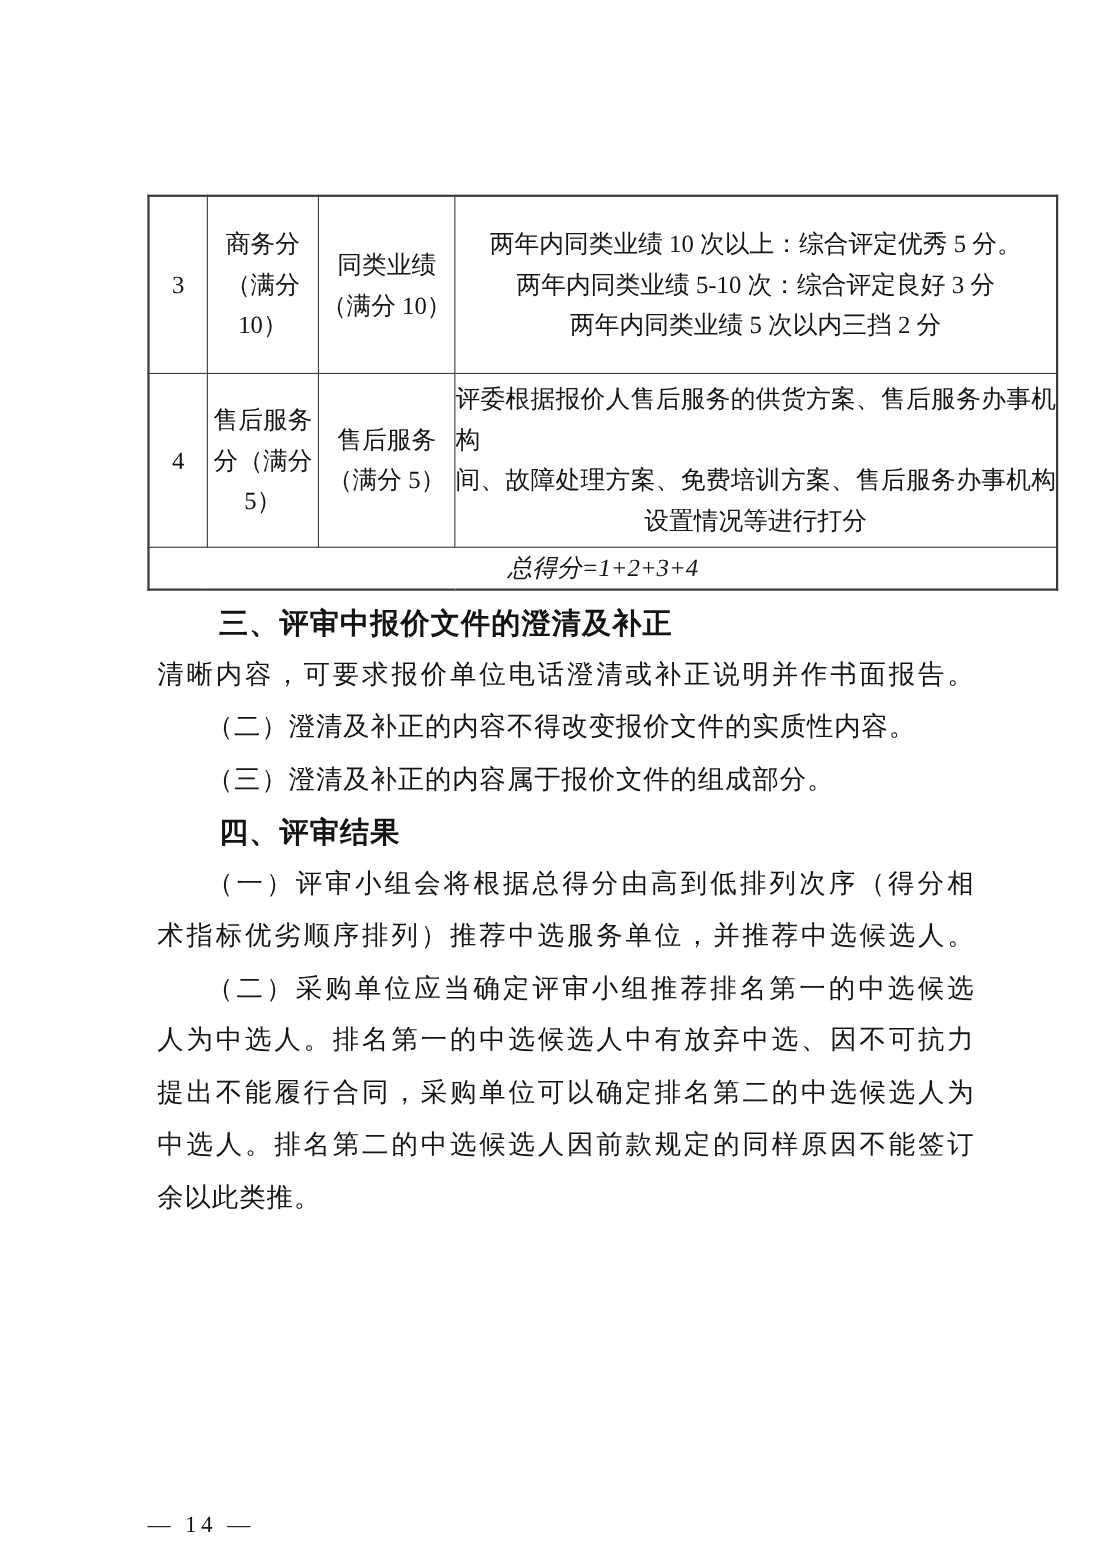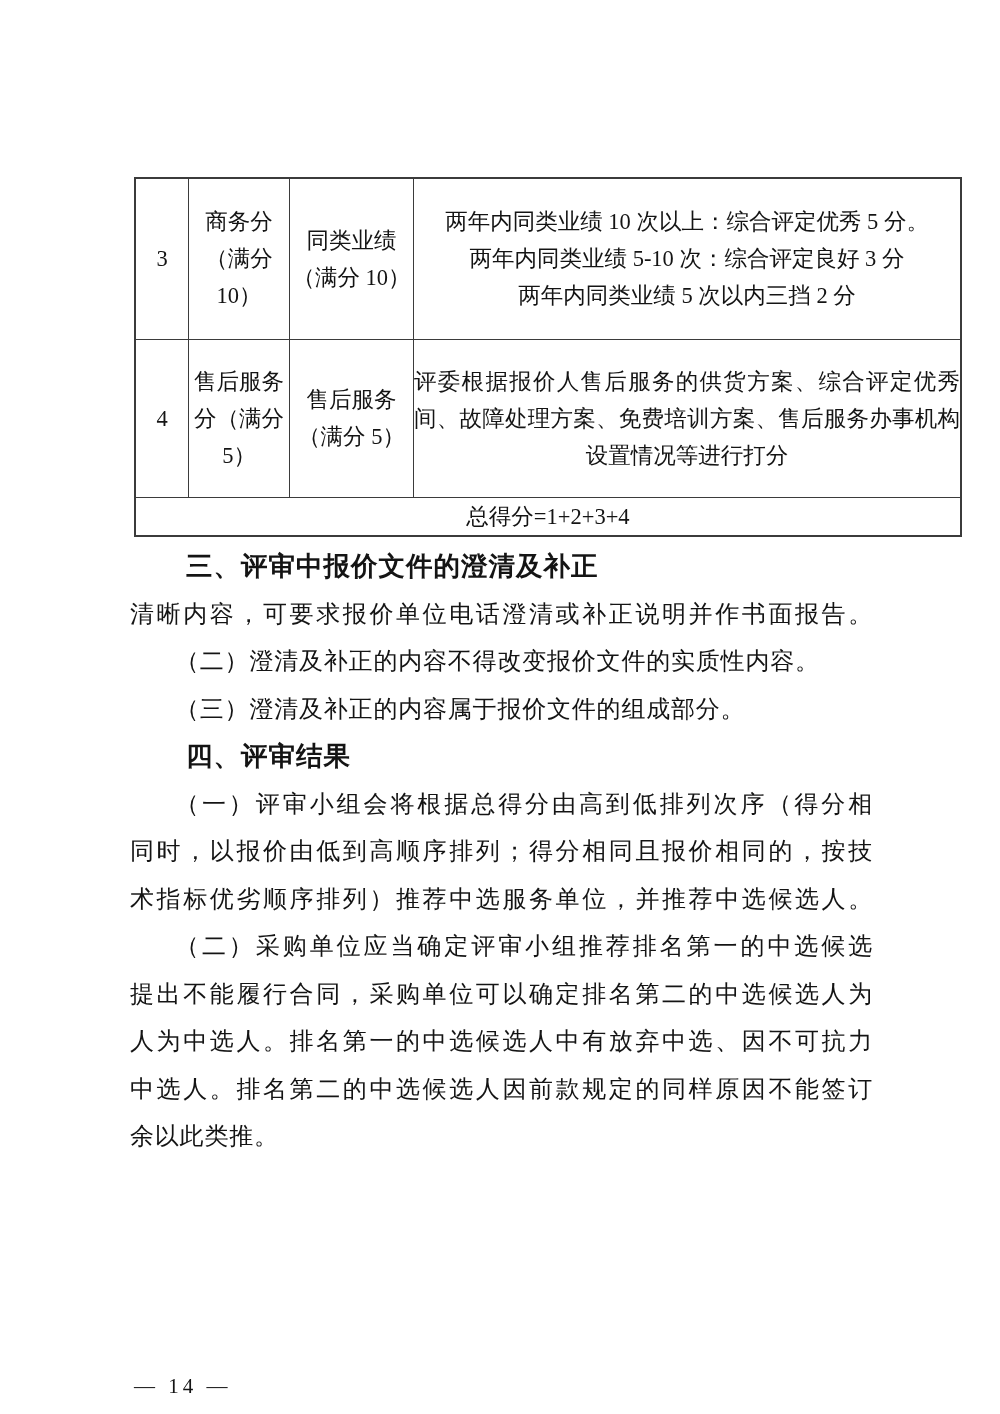--- a/index.html
+++ b/index.html
@@ -25,30 +25,30 @@
     padding:0;vertical-align:middle;text-align:center;
     overflow:hidden;
   }
   td.col-num{width:52px;}
   td.col-cat{width:100px;}
   td.col-item{width:123px;margin-left:14px;}
   td.col-crit{text-align:left;padding:0 4px 0 7px;}
   tr.row-main{height:161px;}
   tr.row-main2{height:158px;}
   td.crit-top{vertical-align:top;padding-top:4px;}
-  tr.row-total{height:38px;}
+  tr.row-total{height:38px;font-style:italic;}
   td.total-cell{
     text-align:left;font-size:21px;line-height:36px;
     padding-left:2px;
   }
   .cline{display:block;}
   .fill{text-align:justify;text-align-last:justify;text-justify:inter-character;}
   
   .flow{
-    position:absolute;left:130px;top:543px;width:743px;
+    position:absolute;left:143px;top:543px;width:743px;
     font-size:24px;line-height:47.5px;letter-spacing:0.8px;
   }
   .h-cn{
     font-family:"Liberation Sans","DejaVu Sans",sans-serif;
     font-weight:bold;font-size:26.5px;letter-spacing:1px;
     padding-left:56px;
   }
   .bline{display:block;}
   .indent{text-indent:45px;}
   
@@ -90,21 +90,21 @@
         <td class="col-cat">
           <span class="cline">售后服务</span>
           <span class="cline">分（满分</span>
           <span class="cline">5）</span>
         </td>
         <td class="col-item">
           <span class="cline">售后服务</span>
           <span class="cline">（满分 5）</span>
         </td>
         <td class="col-crit">
-          <span class="cline fill">评委根据报价人售后服务的供货方案、综合评定优秀</span>
+          <span class="cline fill">评委根据报价人售后服务的供货方案、售后服务办事机构</span>
           <span class="cline fill">间、故障处理方案、免费培训方案、售后服务办事机构</span>
           <span class="cline">设置情况等进行打分</span>
         </td>
       </tr>
       <tr class="row-total">
         <td class="total-cell" colspan="4">总得分=1+2+3+4</td>
       </tr>
     </tbody>
   </table>
 
@@ -117,28 +117,27 @@
     </div>
 
     <div class="bline indent">（二）澄清及补正的内容不得改变报价文件的实质性内容。</div>
 
     <div class="bline indent">（三）澄清及补正的内容属于报价文件的组成部分。</div>
 
     <div class="bline h-cn">四、评审结果</div>
 
     <div>
       <div class="bline indent fill">（一）评审小组会将根据总得分由高到低排列次序（得分相</div>
-      <div class="bline fill">同时，以报价由低到高顺序排列；得分相同且报价相同的，按技</div>
       <div class="bline fill">术指标优劣顺序排列）推荐中选服务单位，并推荐中选候选人。</div>
     </div>
 
     <div>
       <div class="bline indent fill">（二）采购单位应当确定评审小组推荐排名第一的中选候选</div>
+      <div class="bline fill">人为中选人。排名第一的中选候选人中有放弃中选、因不可抗力</div>
       <div class="bline fill">提出不能履行合同，采购单位可以确定排名第二的中选候选人为</div>
-      <div class="bline fill">人为中选人。排名第一的中选候选人中有放弃中选、因不可抗力</div>
       <div class="bline fill">中选人。排名第二的中选候选人因前款规定的同样原因不能签订</div>
       <div class="bline">余以此类推。</div>
     </div>
 
   </div>
 
   <div class="pagenum">— 14 —</div>
 
 </div>
 

